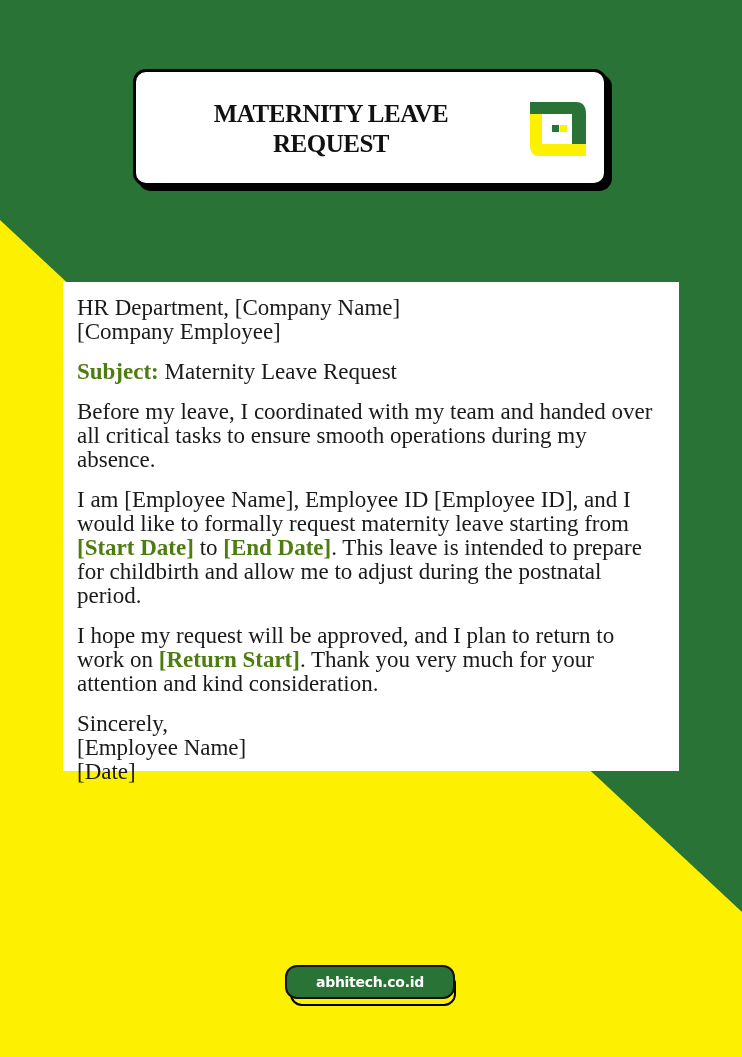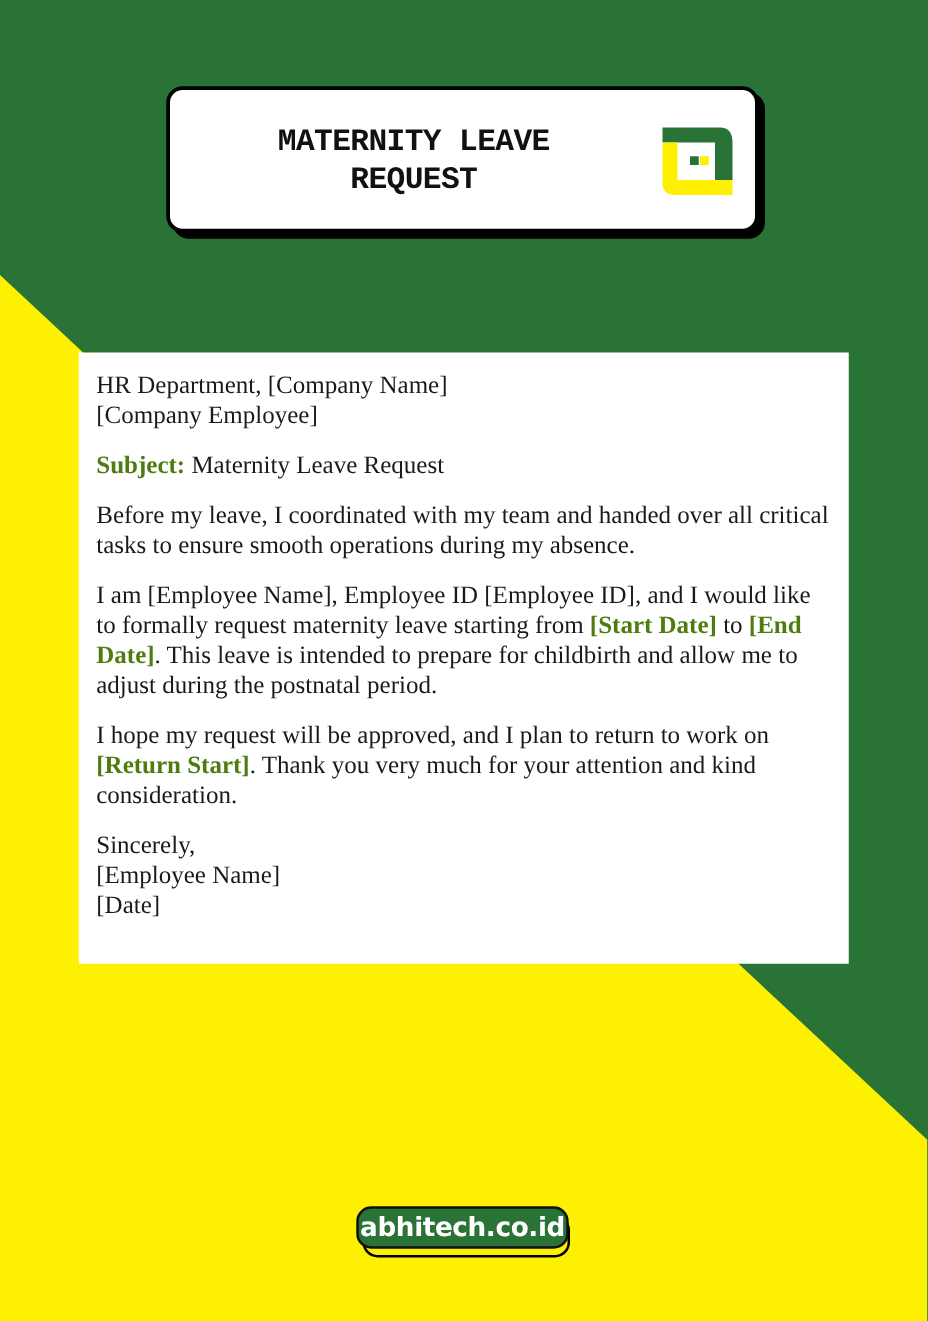--- a/index.html
+++ b/index.html
@@ -1,26 +1,26 @@
 <!DOCTYPE html>
 <html><head>
 <meta charset="utf-8">
 <style>
   html, body { margin: 0; padding: 0; }
   body { width: 742px; height: 1057px; position: relative; overflow: hidden; background: #2a7337; }
   .bg-yellow { position: absolute; left: 0; top: 0; width: 742px; height: 1057px; }
   .header-shadow { position: absolute; left: 138px; top: 74px; width: 474px; height: 117px; background: #000; border-radius: 13px; }
   .header-box { position: absolute; left: 133px; top: 69px; width: 468px; height: 111px; background: #fff; border: 3px solid #000; border-radius: 13px; }
-  .header-title { position: absolute; left: 50px; top: 27px; width: 290px; text-align: center; font-family: Liberation Mono, monospace; font-weight: bold; font-size: 25px; line-height: 30px; color: #111; letter-spacing: -0.5px; }
+  .header-title { position: absolute; left: 50px; top: 27px; width: 290px; text-align: center; font-family: Liberation Serif, serif; font-weight: bold; font-size: 25px; line-height: 30px; color: #111; letter-spacing: -0.5px; }
   .logo { position: absolute; left: 392px; top: 28px; width: 60px; height: 58px; }
-  .card { position: absolute; left: 63px; top: 282px; width: 616px; height: 489px; background: #fff; box-sizing: border-box; padding: 14px 12px 12px 14px; font-family: "Liberation Serif", serif; font-size: 20px; line-height: 24px; color: #1a1a1a; }
+  .card { position: absolute; left: 63px; top: 282px; width: 616px; height: 489px; background: #fff; box-sizing: border-box; padding: 14px 12px 12px 14px; font-family: "Liberation Serif", serif; font-size: 23px; line-height: 24px; color: #1a1a1a; }
   .card p { margin: 0 0 16px 0; }
   .card b { font-weight: bold; color: #4d7c0f; }
   .footer-shadow { position: absolute; left: 290px; top: 972px; width: 162px; height: 30px; background: #fdf000; border: 2.5px solid #000; border-radius: 12px; }
-  .footer-pill { position: absolute; left: 285px; top: 965px; width: 166px; height: 30px; background: #2a7337; border: 2.5px solid #111; border-radius: 12px; text-align: center; font-family: "DejaVu Sans", sans-serif; font-weight: bold; font-size: 21px; line-height: 30px; color: #fff; letter-spacing: -0.3px; }
+  .footer-pill { position: absolute; left: 285px; top: 965px; width: 166px; height: 30px; background: #2a7337; border: 2.5px solid #111; border-radius: 12px; text-align: center; font-family: "DejaVu Sans", sans-serif; font-weight: bold; font-size: 14px; line-height: 30px; color: #fff; letter-spacing: -0.3px; }
 </style>
 </head>
 <body>
 
 <svg class="bg-yellow" viewBox="0 0 742 1057" width="742" height="1057">
   <polygon points="0,220 742,912 742,1057 0,1057" fill="#fdf000"></polygon>
 </svg>
 
 <div class="header-shadow"></div>
 <div class="header-box">

